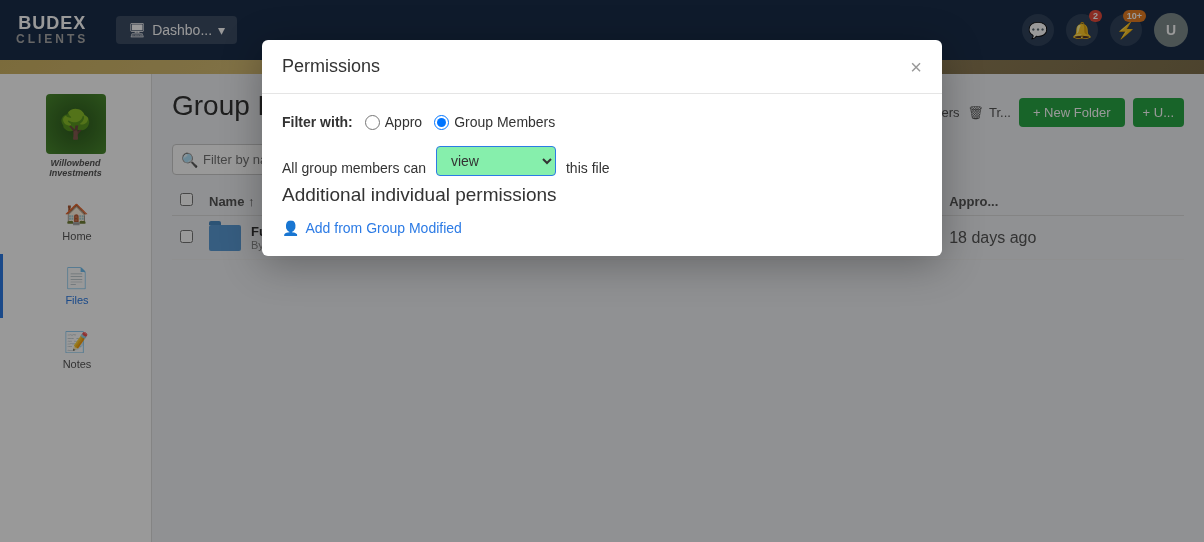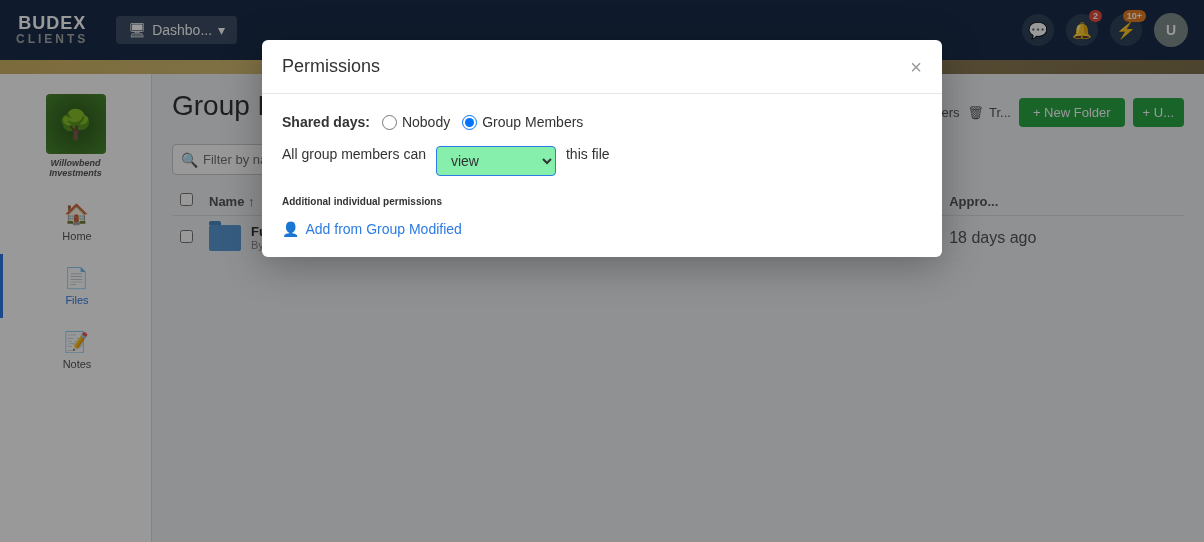--- a/index.html
+++ b/index.html
@@ -194,36 +194,36 @@
       color: #999; font-size: 20px; cursor: pointer;
       background: none; border: none; line-height: 1;
     }
     .modal-body { padding: 20px; }
     .shared-with-row { display: flex; align-items: center; gap: 12px; margin-bottom: 16px; }
     .shared-with-label { font-weight: 600; color: #333; font-size: 14px; }
     .radio-option { display: flex; align-items: center; gap: 5px; cursor: pointer; }
     .radio-option input[type="radio"] { cursor: pointer; width: 15px; height: 15px; }
     .radio-label { font-size: 14px; color: #333; }
 
-    .permission-row { display: flex; align-items: flex-start; gap: 10px; margin-bottom: 20px; }
+    .permission-row { display: flex; align-items: flex-end; gap: 10px; margin-bottom: 8px; }
     .permission-text { font-size: 14px; color: #333; }
     .permission-select {
       padding: 5px 24px 5px 10px;
       border: 1px solid #2c7be5;
       border-radius: 4px;
       font-size: 14px;
       color: #333;
       background: #86efac;
       cursor: pointer;
       outline: none;
       appearance: auto;
       min-width: 120px;
     }
 
-    .additional-perms-label { font-weight: 700; color: #333; font-size: 10px; margin-bottom: 12px; }
+    .additional-perms-label { font-weight: 400; color: #333; font-size: 19px; margin-bottom: 12px; }
     .add-member-link {
       display: flex; align-items: center; gap: 6px;
       color: #2c7be5; font-size: 14px; cursor: pointer;
       text-decoration: none;
     }
 
     .modal-footer {
       display: flex; align-items: center; justify-content: flex-end;
       gap: 10px;
       padding: 16px 20px;
@@ -366,24 +366,24 @@
     <div class="modal">
 
       <div class="modal-header">
         <span class="modal-title">Permissions</span>
         <button class="modal-close">×</button>
       </div>
 
       <div class="modal-body">
 
         <div class="shared-with-row">
-          <span class="shared-with-label">Shared days:</span>
+          <span class="shared-with-label">Filter with:</span>
           <label class="radio-option">
             <input type="radio" name="shared" value="nobody" style="">
-            <span class="radio-label">Nobody</span>
+            <span class="radio-label">Appro</span>
           </label>
           <label class="radio-option">
             <input type="radio" name="shared" value="group_members" checked="" style="">
             <span class="radio-label">Group Members</span>
           </label>
         </div>
 
         <div class="permission-row">
           <span class="permission-text">All group members can</span>
           <select class="permission-select">

